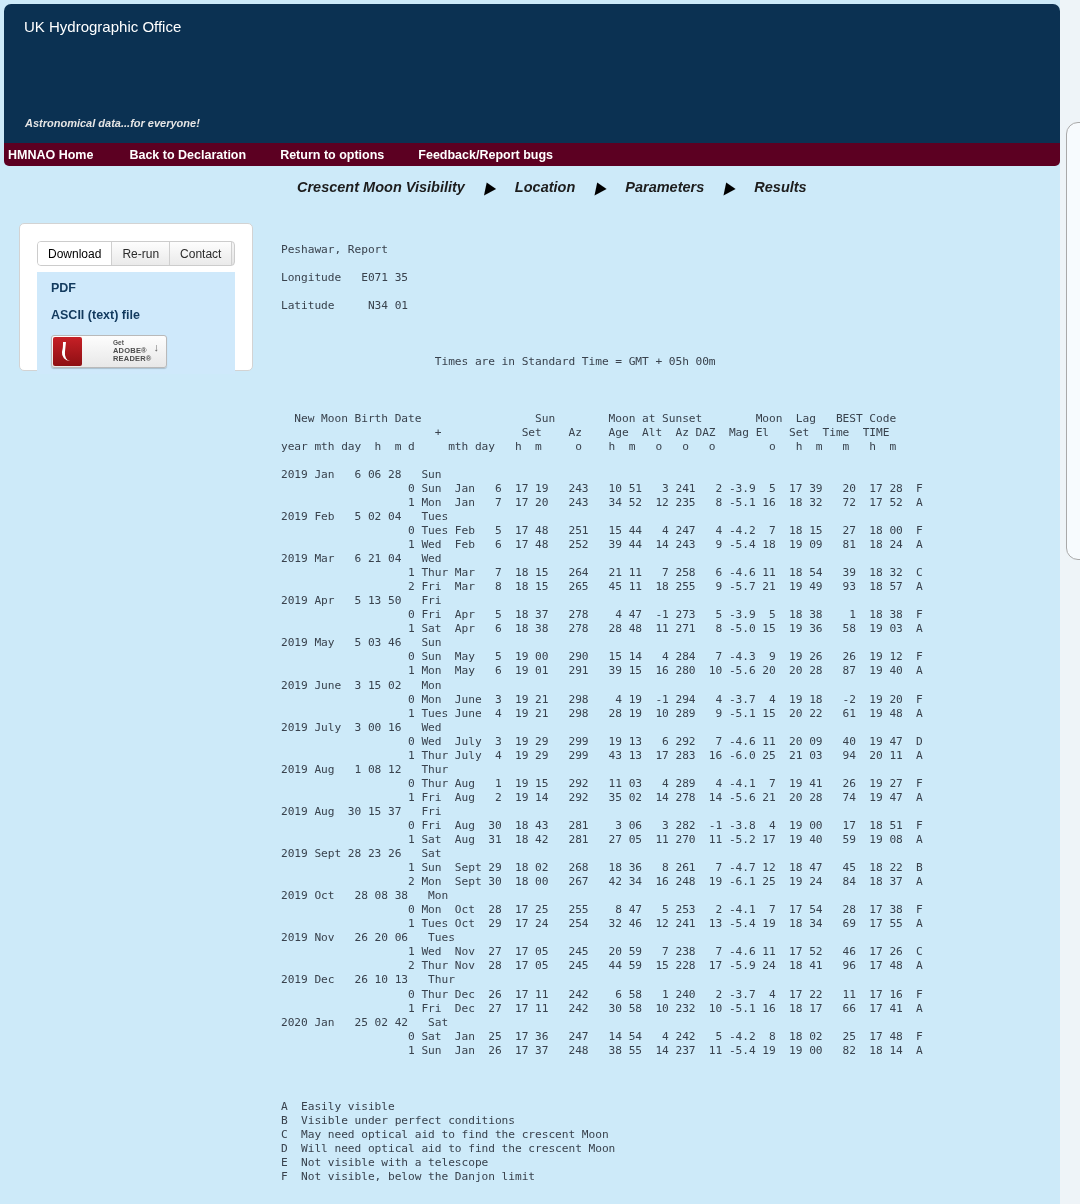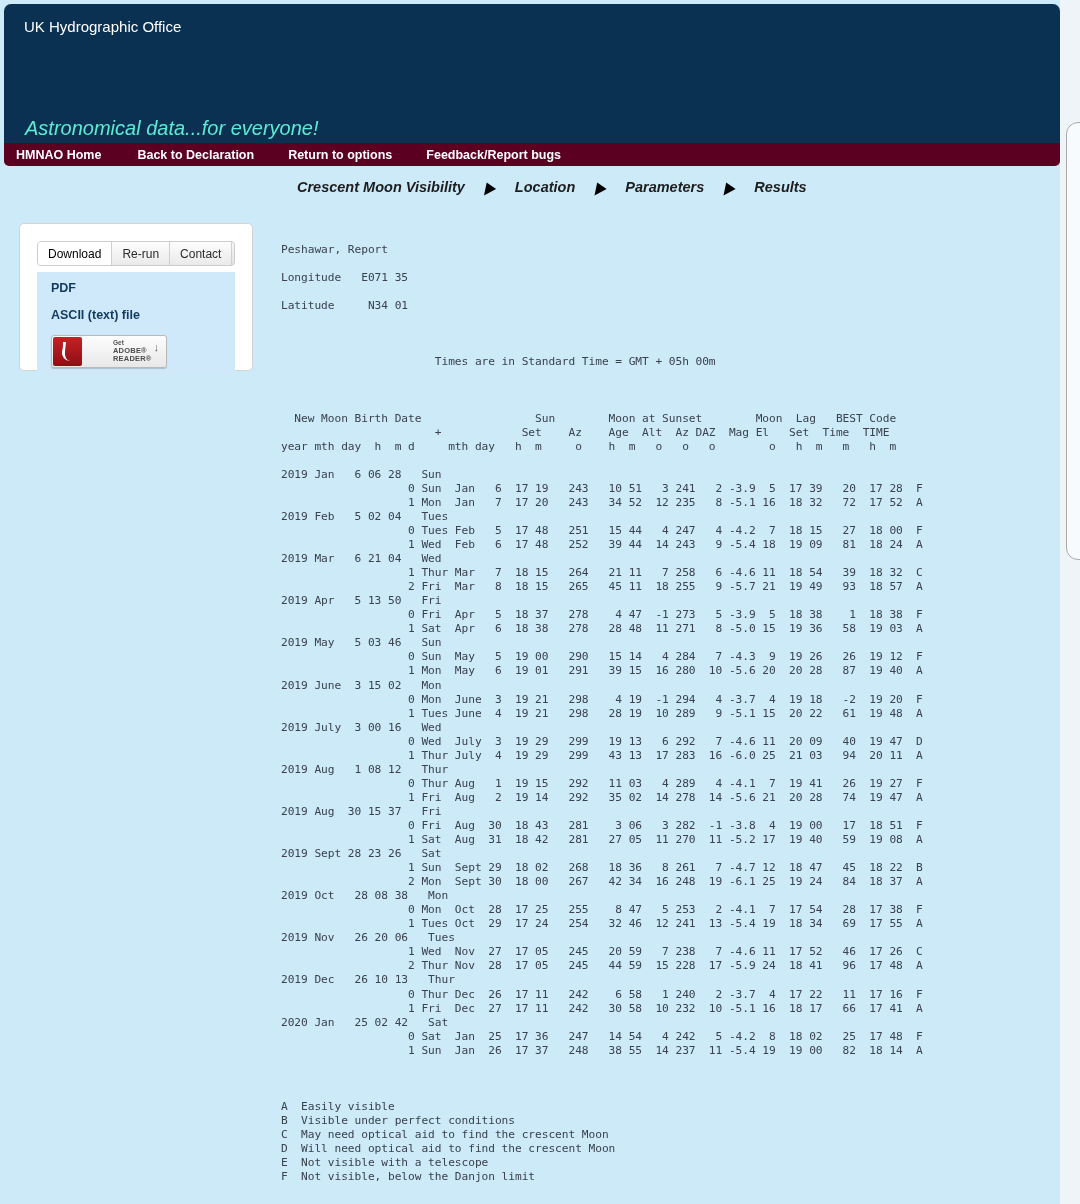--- a/index.html
+++ b/index.html
@@ -38,38 +38,38 @@
     font-weight: 400;
     letter-spacing: 0.1px;
   }
   #banner .subtitle {
     color: #ffffff;
     font-size: 15px;
     line-height: 22px;
     font-weight: 400;
   }
   #banner .tagline {
-    color: #5eead4;
-    font-size: 20px;
+    color: #e5e5e5;
+    font-size: 11px;
     font-style: italic;
-    font-weight: normal;
+    font-weight: bold;
     position: absolute;
     left: 21px; top: 113px;
   }
 
   
   #navbar {
     position: absolute;
     left: 4px; top: 143px;
     width: 1056px; height: 23px;
     background: #5c0022;
     border-radius: 0 0 5px 5px;
     display: flex;
     align-items: center;
-    padding-left: 12px;
+    padding-left: 4px;
     box-sizing: border-box;
   }
   #navbar .navitem {
     color: #ffffff;
     font-size: 12.5px;
     font-weight: bold;
     margin-right: 34px;
     white-space: nowrap;
     cursor: pointer;
     text-decoration: none;

